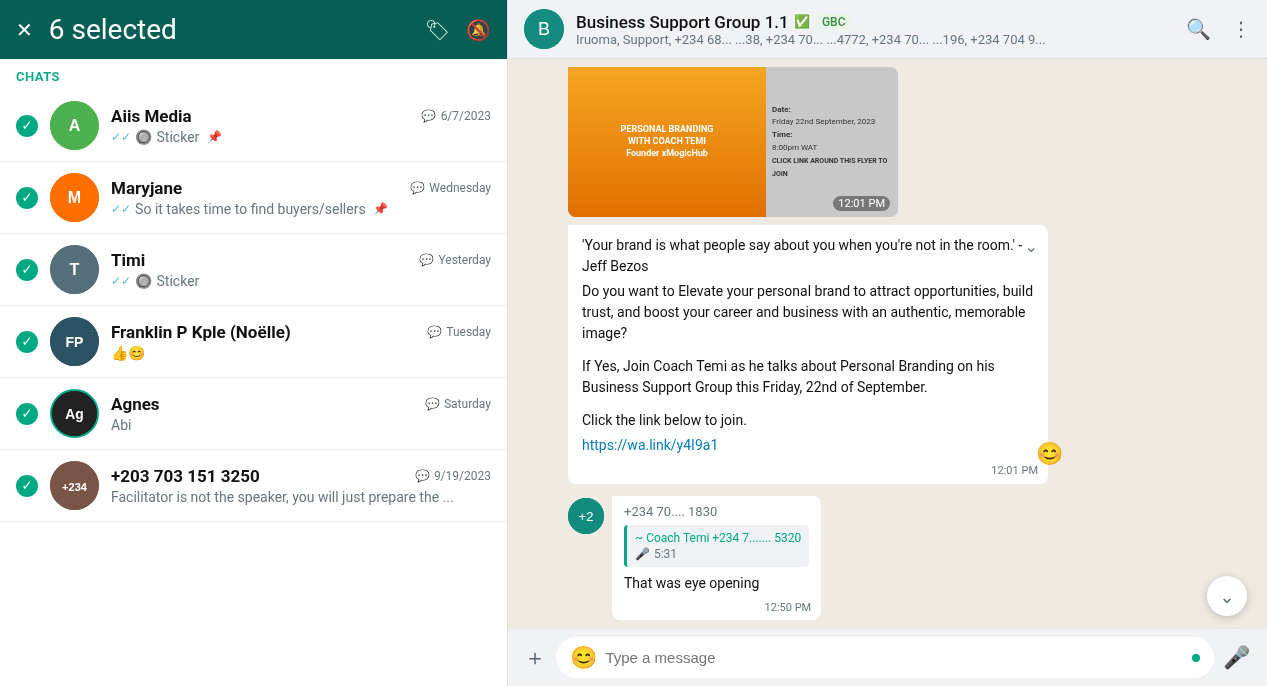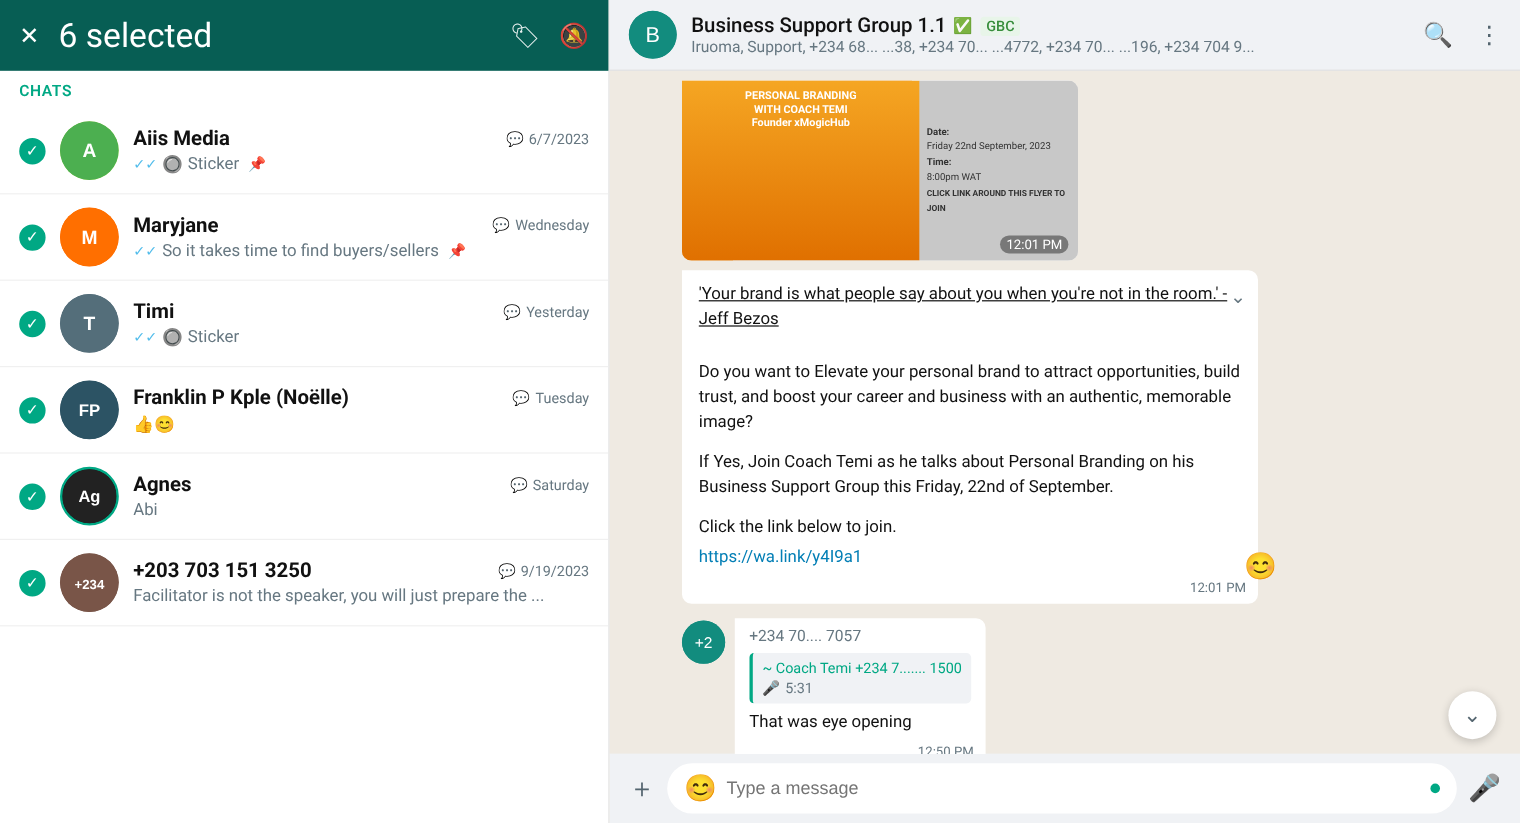--- a/index.html
+++ b/index.html
@@ -258,61 +258,61 @@
       <span class="header-right-icon">⋮</span>
     </div>
   </div>
 
   <div class="messages-area" style="position:relative;">
 
     <div style="align-self: flex-start; max-width: 340px; position: relative;">
       <div style="background:#fff; border-radius:8px; border-top-left-radius:0; overflow:hidden;">
         <div style="width:330px; height:150px; background: linear-gradient(135deg, #f5a623 0%, #e07b00 40%, #d4d4d4 40%); position:relative; display:flex; align-items:center; justify-content:center;">
 
-          <div style="position:absolute; top:0; left:0; width:60%; height:100%; background:linear-gradient(to bottom, #f5a623, #e07000); display:flex; flex-direction:column; align-items:center; color:#fff; padding:8px;">
+          <div style="position:absolute; top:0; left:0; width:60%; height:100%; background:linear-gradient(to bottom, #f5a623, #e07000); display:flex; flex-direction:column; align-items:center; justify-content:center; color:#fff; padding:8px;">
             <div style="font-size:9px; font-weight:bold; text-align:center; line-height:1.3;">PERSONAL BRANDING<br>WITH COACH TEMI<br>Founder xMogicHub</div>
           </div>
           <div style="position:absolute; top:0; right:0; width:40%; height:100%; background:#c8c8c8; display:flex; flex-direction:column; justify-content:center; padding:6px;">
             <div style="font-size:8px; color:#333; line-height:1.6;">
               <strong>Date:</strong><br>
               Friday 22nd September, 2023<br>
               <strong>Time:</strong><br>
               8:00pm WAT<br>
               <span style="font-size:7px; font-weight:bold;">CLICK LINK AROUND THIS FLYER TO JOIN</span>
             </div>
           </div>
           <span style="position:absolute; bottom:6px; right:8px; font-size:11px; color:#fff; background:rgba(0,0,0,0.4); padding:1px 5px; border-radius:10px;">12:01 PM</span>
         </div>
       </div>
     </div>
 
     <div class="long-message-bubble" style="position:relative; margin-top: 4px;">
       <span class="collapse-icon">⌄</span>
-      <p style="margin-bottom:23px;text-decoration:underline;">'Your brand is what people say about you when you're not in the room.' - Jeff Bezos</p>
+      <p style="margin-bottom:4px;">'Your brand is what people say about you when you're not in the room.' - Jeff Bezos</p>
       <p style="margin-bottom:12px;">Do you want to Elevate your personal brand to attract opportunities, build trust, and boost your career and business with an authentic, memorable image?</p>
       <p style="margin-bottom:12px;">If Yes, Join Coach Temi as he talks about Personal Branding on his Business Support Group this Friday, 22nd of September.</p>
       <p style="margin-bottom:4px;">Click the link below to join.</p>
       <a href="#" class="link-text">https://wa.link/y4I9a1</a>
       <span class="bubble-time">12:01 PM</span>
       
       <span style="position:absolute; right:-16px; bottom:14px; font-size:22px;">😊</span>
     </div>
 
     <div class="received-row" style="margin-top:8px;">
       <div class="sender-avatar-small">
         <svg width="36" height="36" viewBox="0 0 36 36">
             <circle cx="18" cy="18" r="18" fill="#128c7e"></circle>
             <text x="18" y="23" text-anchor="middle" fill="#fff" font-size="13" font-family="sans-serif">+2</text>
           </svg>
       </div>
       <div style="background:#fff; border-radius:8px; border-top-left-radius:0; max-width:380px; overflow:hidden;">
         <div style="padding:8px 12px 4px;">
-          <div style="font-size:13px; color:#667781; margin-bottom:6px;">+234 70.... 7057</div>
+          <div style="font-size:13px; color:#667781; margin-bottom:6px;">+234 70.... 1830</div>
           <div style="background:#f0f2f5; border-left:3px solid #00a884; padding:6px 8px; border-radius:4px; margin-bottom:8px;">
-            <div style="font-size:12px; color:#00a884; margin-bottom:2px;">~ Coach Temi +234 7....... 1500</div>
+            <div style="font-size:12px; color:#00a884; margin-bottom:2px;">~ Coach Temi +234 7....... 5320</div>
             <div style="font-size:12px; color:#667781; display:flex; align-items:center; gap:4px;">
               <span>🎤</span> 5:31
             </div>
           </div>
           <div style="font-size:14px; color:#111; padding-bottom:6px;">That was eye opening</div>
         </div>
         <div style="font-size:11px; color:#667781; text-align:right; padding:0 10px 6px;">12:50 PM</div>
       </div>
     </div>
 

